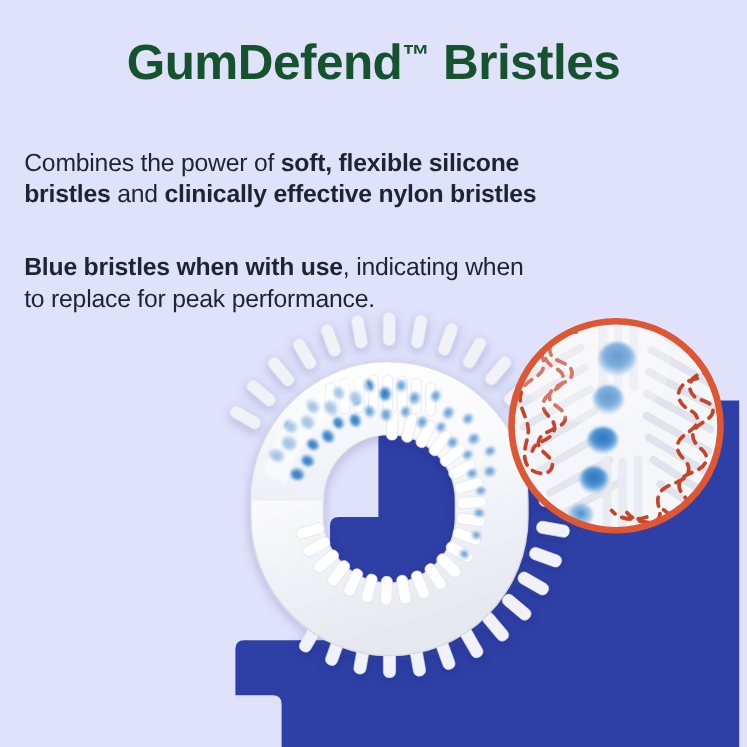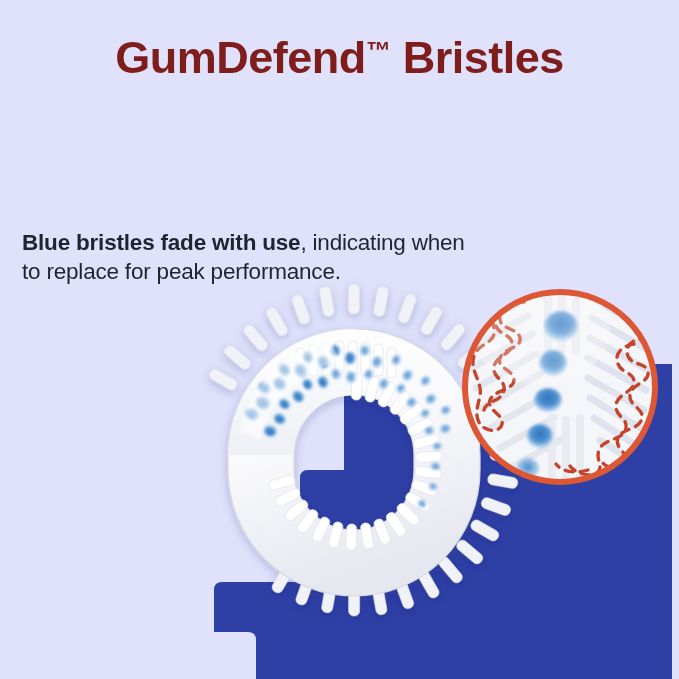--- a/index.html
+++ b/index.html
@@ -40,21 +40,21 @@
     pointer-events: none;
   }
   #textlayer > * { pointer-events: auto; }
 
   .headline {
     position: absolute;
     left: 0;
     top: 22px;
     width: 679px;
     text-align: center;
-    color: #7f1d1d;
+    color: #14532d;
     font-family: "Liberation Sans", sans-serif;
     font-weight: bold;
     font-size: 45px;
     line-height: 56px;
     letter-spacing: -0.5px;
     white-space: nowrap;
   }
   .headline .tm {
     font-size: 25px;
     vertical-align: 14px;
@@ -569,18 +569,19 @@
       <circle cx="560" cy="387" r="95" fill="none" stroke="#dd5735" stroke-width="6"></circle>
     </g>
   </svg>
 
   <div id="textlayer">
 
     <div class="headline">
       <span>GumDefend</span><span class="tm">™</span><span> Bristles</span>
     </div>
 
-
-    <p class="para" id="para-2"><b>Blue bristles fade with use</b><span>, indicating when to replace for peak performance.</span></p>
+    <p class="para" id="para-1"><span>Combines the power of </span><b>soft, flexible silicone bristles</b><span> and </span><b>clinically effective nylon bristles</b></p>
+
+    <p class="para" id="para-2"><b>Blue bristles when with use</b><span>, indicating when to replace for peak performance.</span></p>
 
 
   </div>
 </div>
 
 </body></html>

